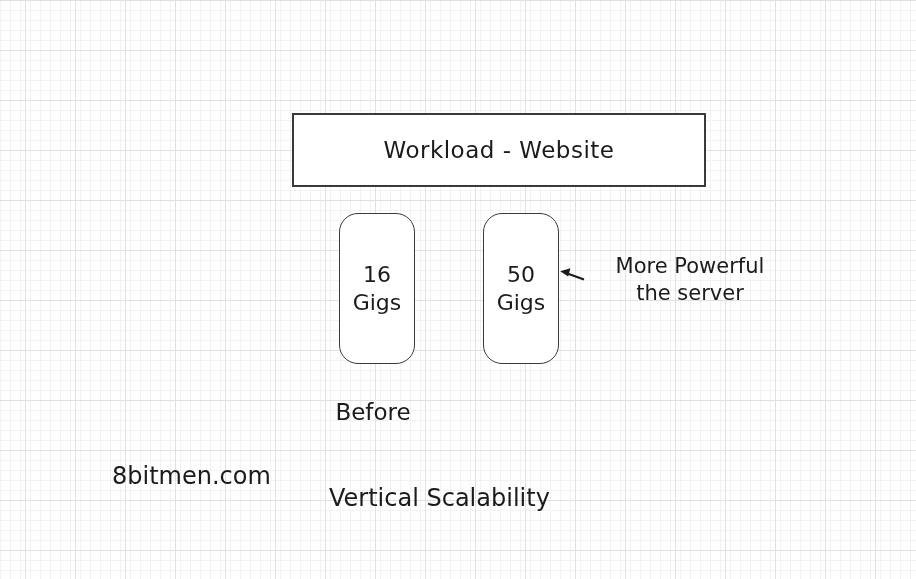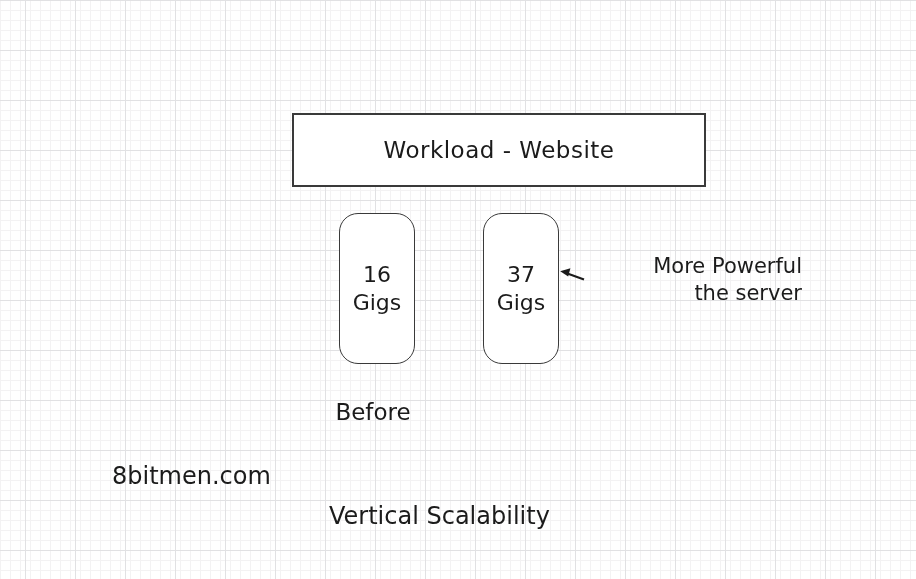--- a/index.html
+++ b/index.html
@@ -52,57 +52,57 @@
   #server-box-after  { left: 483px; }
   .server-capacity {
     font-size: 22px;
     line-height: 28px;
     white-space: pre-line;
   }
   #arrow { left: 559px; top: 265px; width: 27px; height: 19px; }
   #annotation {
     left: 578px; top: 253px;
     width: 224px;
-    text-align: right;
+    text-align: center;
     font-size: 21px;
     line-height: 27px;
   }
   .shape-caption {
     top: 399px;
     width: 90px;
     text-align: center;
     font-size: 23px;
   }
   #before-label { left: 328px; }
   #after-label  { left: 476px; }
   #watermark {
     left: 112px; top: 462px;
     font-size: 24px;
   }
   #diagram-caption {
-    left: 329px; top: 502px;
+    left: 329px; top: 484px;
     font-size: 24px;
   }
 </style>
 </head>
 <body>
 
 <div id="canvas">
 
   <div id="workload-box" class="abs">
     <span class="label">Workload - Website</span>
   </div>
 
   <div id="server-box-before" class="server-box abs">
     <span class="server-capacity">16
 Gigs</span>
   </div>
 
   <div id="server-box-after" class="server-box abs">
-    <span class="server-capacity">37
+    <span class="server-capacity">50
 Gigs</span>
   </div>
 
   <svg id="arrow" class="abs" viewBox="0 0 27 19" aria-hidden="true">
     <line x1="25" y1="14.5" x2="7" y2="8" stroke="#1b1b1b" stroke-width="2.2"></line>
     <path d="M1.2 6.2 L11.4 3.2 L9.2 11.6 Z" fill="#1b1b1b"></path>
   </svg>
 
   <div id="annotation" class="abs">
     <div>More Powerful</div>

